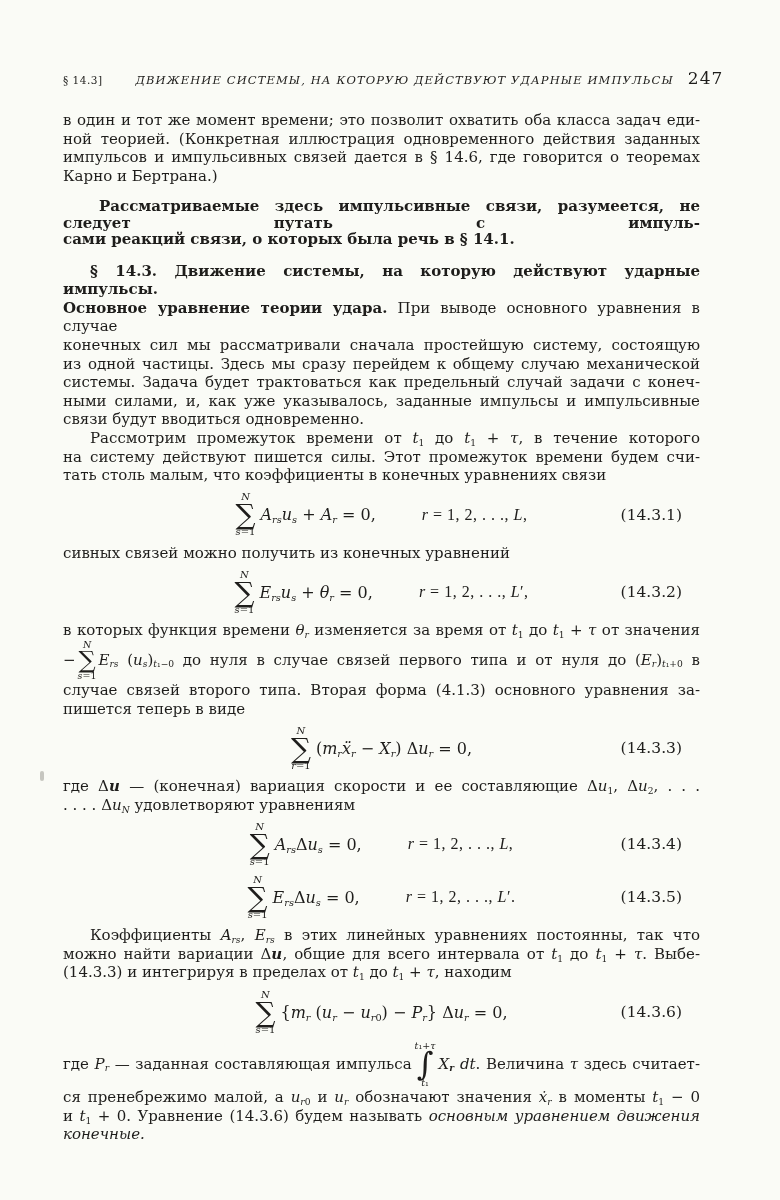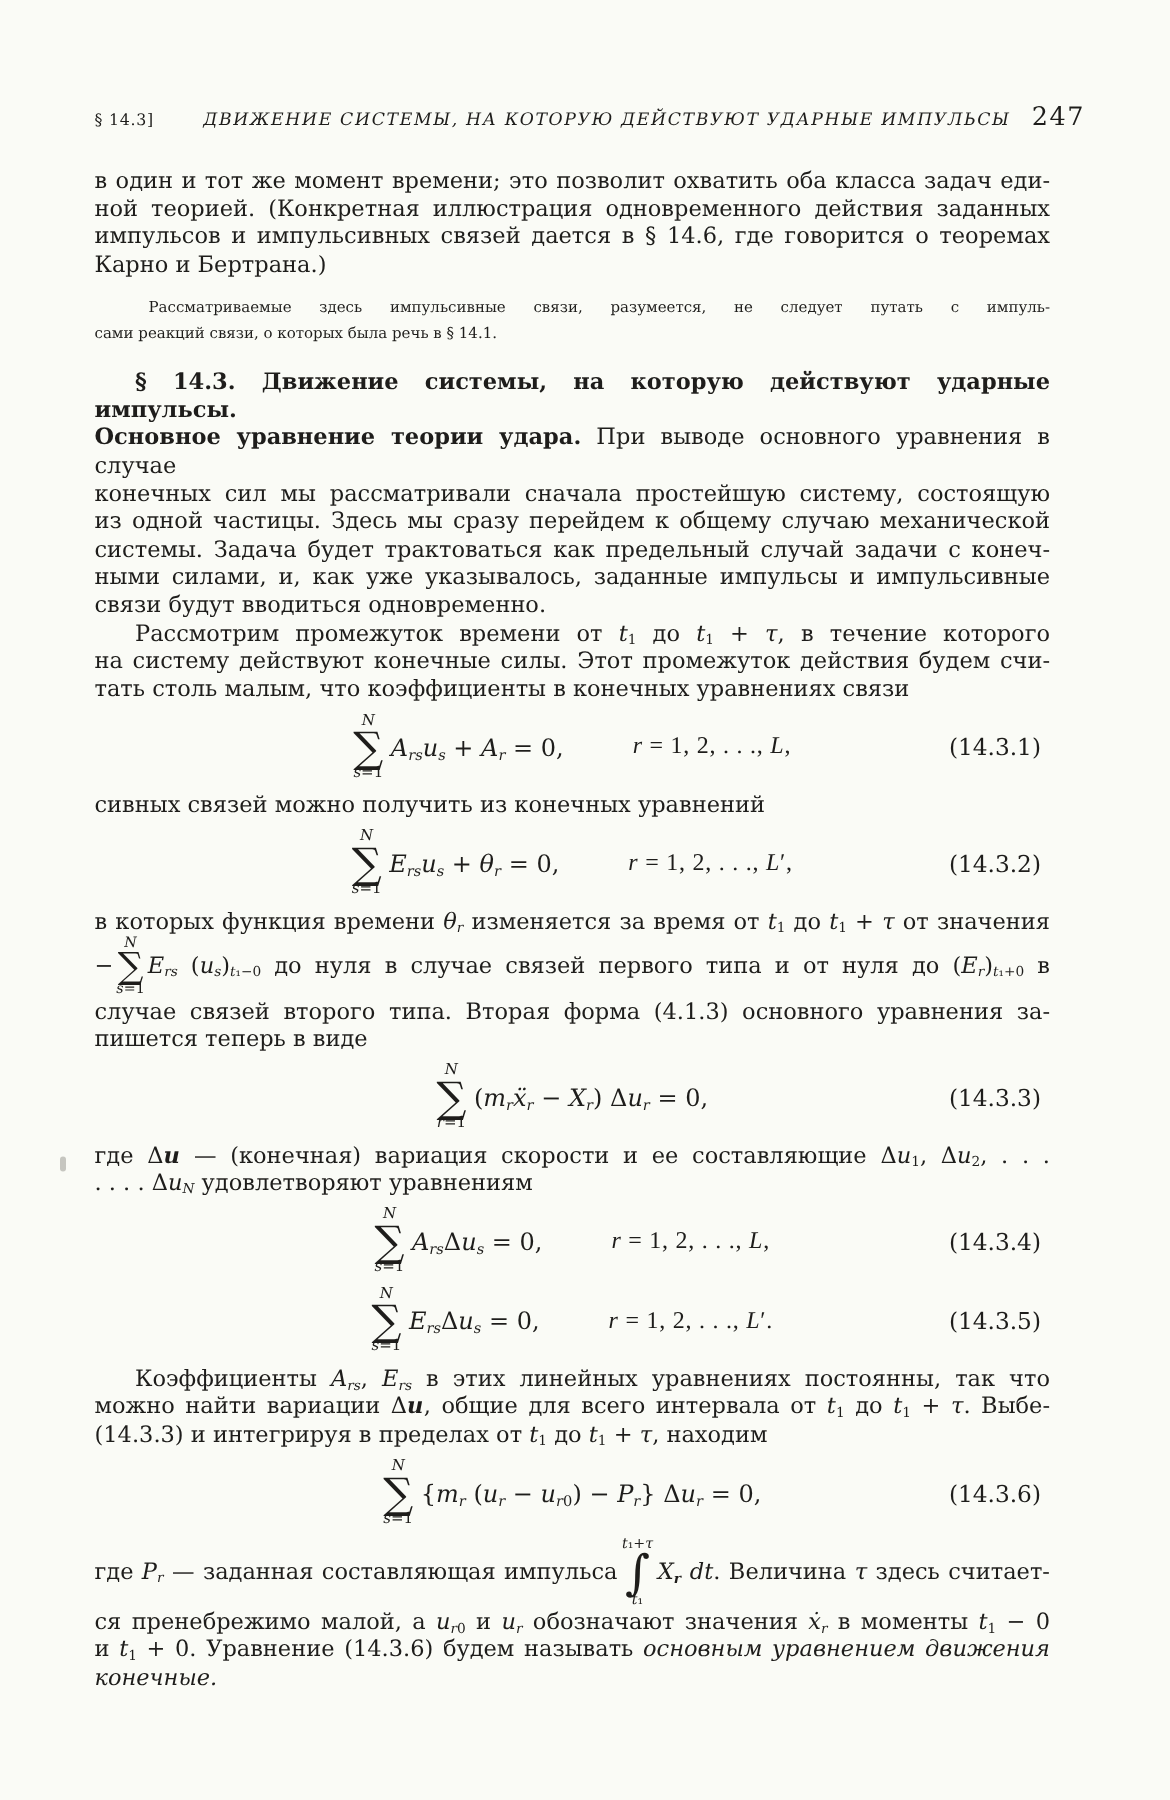--- a/index.html
+++ b/index.html
@@ -17,32 +17,32 @@
   .runhead .pagenum { font-size:17px; letter-spacing:1px; margin-left:14px;text-align:center; }
 
   
   .para { font-size:15px; }
   .para .line {
     line-height:18.6px; min-height:18.6px;
     text-align:justify; text-align-last:justify;
   }
   .para .line:last-child { text-align-last:left; }
   .indent-first .line:first-child { text-indent:27px; }
-  .note { font-size:10px; margin-top:13px; }
+  .note { font-size:15px; margin-top:13px;font-weight:bold; }
   .note .line { line-height:16.4px; min-height:16.4px; }
   .note .line:first-child { text-indent:36px; }
   .sec { margin-top:14px; }
 
   sub { font-size:61%; line-height:0; vertical-align:-0.28em; }
   b i, i b { letter-spacing:.3px; }
 
   
   .eq { position:relative; display:flex; justify-content:center; align-items:center;
         margin:7px 0 6px 0; font-size:16px; min-height:46px; }
-  .eq .tag { position:absolute; right:6px; font-size:15.5px; }
+  .eq .tag { position:absolute; right:18px; font-size:15.5px; }
   .eq .cond { margin-left:46px; letter-spacing:.5px;font-family:Liberation Serif, serif; }
   .eq .cond:empty { display:none; }
   .eq .expr { margin-left:5px; }
 
   
   .sum { display:inline-flex; flex-direction:column; align-items:center;
          vertical-align:middle; line-height:1; }
   .sum .lim { font-size:10px; line-height:10px; }
   .sum .sig { font-size:28px; line-height:25px; }
   .sum-inline { margin:0 2px; }
@@ -89,21 +89,21 @@
       <div class="line"><b>Основное уравнение теории удара.</b> При выводе основного уравнения в случае</div>
       <div class="line">конечных сил мы рассматривали сначала простейшую систему, состоящую</div>
       <div class="line">из одной частицы. Здесь мы сразу перейдем к общему случаю механической</div>
       <div class="line">системы. Задача будет трактоваться как предельный случай задачи с конеч-</div>
       <div class="line">ными силами, и, как уже указывалось, заданные импульсы и импульсивные</div>
       <div class="line">связи будут вводиться  одновременно.</div>
     </div>
 
   <div class="para indent-first">
       <div class="line">Рассмотрим промежуток времени от <i>t</i><sub>1</sub> до <i>t</i><sub>1</sub> + <i>τ</i>, в течение которого</div>
-      <div class="line">на систему действуют конечные силы. Этот промежуток действия будем счи-</div>
+      <div class="line">на систему действуют пишется силы. Этот промежуток времени будем счи-</div>
       <div class="line">тать столь малым, что коэффициенты в конечных уравнениях связи</div>
     </div>
 
   <div class="eq">
     <span class="sum">
       <span class="lim"><i>N</i></span>
       <span class="sig">∑</span>
       <span class="lim"><i>s</i>=1</span>
     </span>
     <span class="expr"><i>A</i><sub><i>rs</i></sub><i>u</i><sub><i>s</i></sub> + <i>A</i><sub><i>r</i></sub> = 0,</span>

